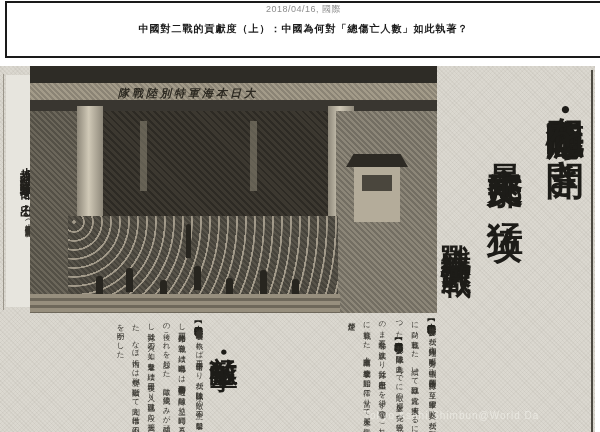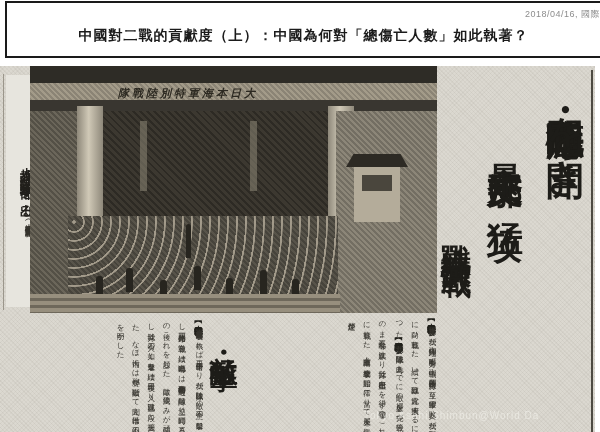--- a/index.html
+++ b/index.html
@@ -1,22 +1,22 @@
 <!DOCTYPE html>
 <html><head>
 <meta charset="utf-8">
 <style>
   html,body{margin:0;padding:0;}
   .screen{position:relative;width:600px;height:432px;background:#ffffff;overflow:hidden;
     font-family:"Liberation Sans","DejaVu Sans",sans-serif;}
   
   .header-box{position:absolute;left:5px;top:1px;width:595px;height:57px;background:#ffffff;
     border:2px solid #1a1a1a;border-right:none;box-sizing:border-box;}
-  .date-line{margin-top:5px;text-align:right;font-size:9px;color:#8d8d8d;letter-spacing:.5px;}
-  .page-title{margin-top:6px;text-align:center;font-size:14px;font-weight:700;color:#1b1b1b;letter-spacing:1px;}
+  .date-line{text-align:center;font-size:9px;color:#8d8d8d;letter-spacing:.5px;}
+  .page-title{margin-top:6px;text-align:center;font-size:10px;font-weight:700;color:#1b1b1b;letter-spacing:1px;}
   
   .clipping{position:absolute;left:0;top:66px;width:595px;height:366px;
     background:
       repeating-linear-gradient(45deg,rgba(110,104,92,.07) 0 1px,transparent 1px 3px),
       repeating-linear-gradient(-45deg,rgba(110,104,92,.05) 0 1px,transparent 1px 3px),
       #dbd8d0;
     font-family:"Liberation Serif","DejaVu Serif",serif;overflow:hidden;}
   .edge-line{position:absolute;left:591px;top:4px;width:2px;height:362px;background:#4d4a42;}
   .clip-left-line{position:absolute;left:3px;top:8px;width:1px;height:236px;background:#9b968b;}
   .v{writing-mode:vertical-rl;text-orientation:upright;}

